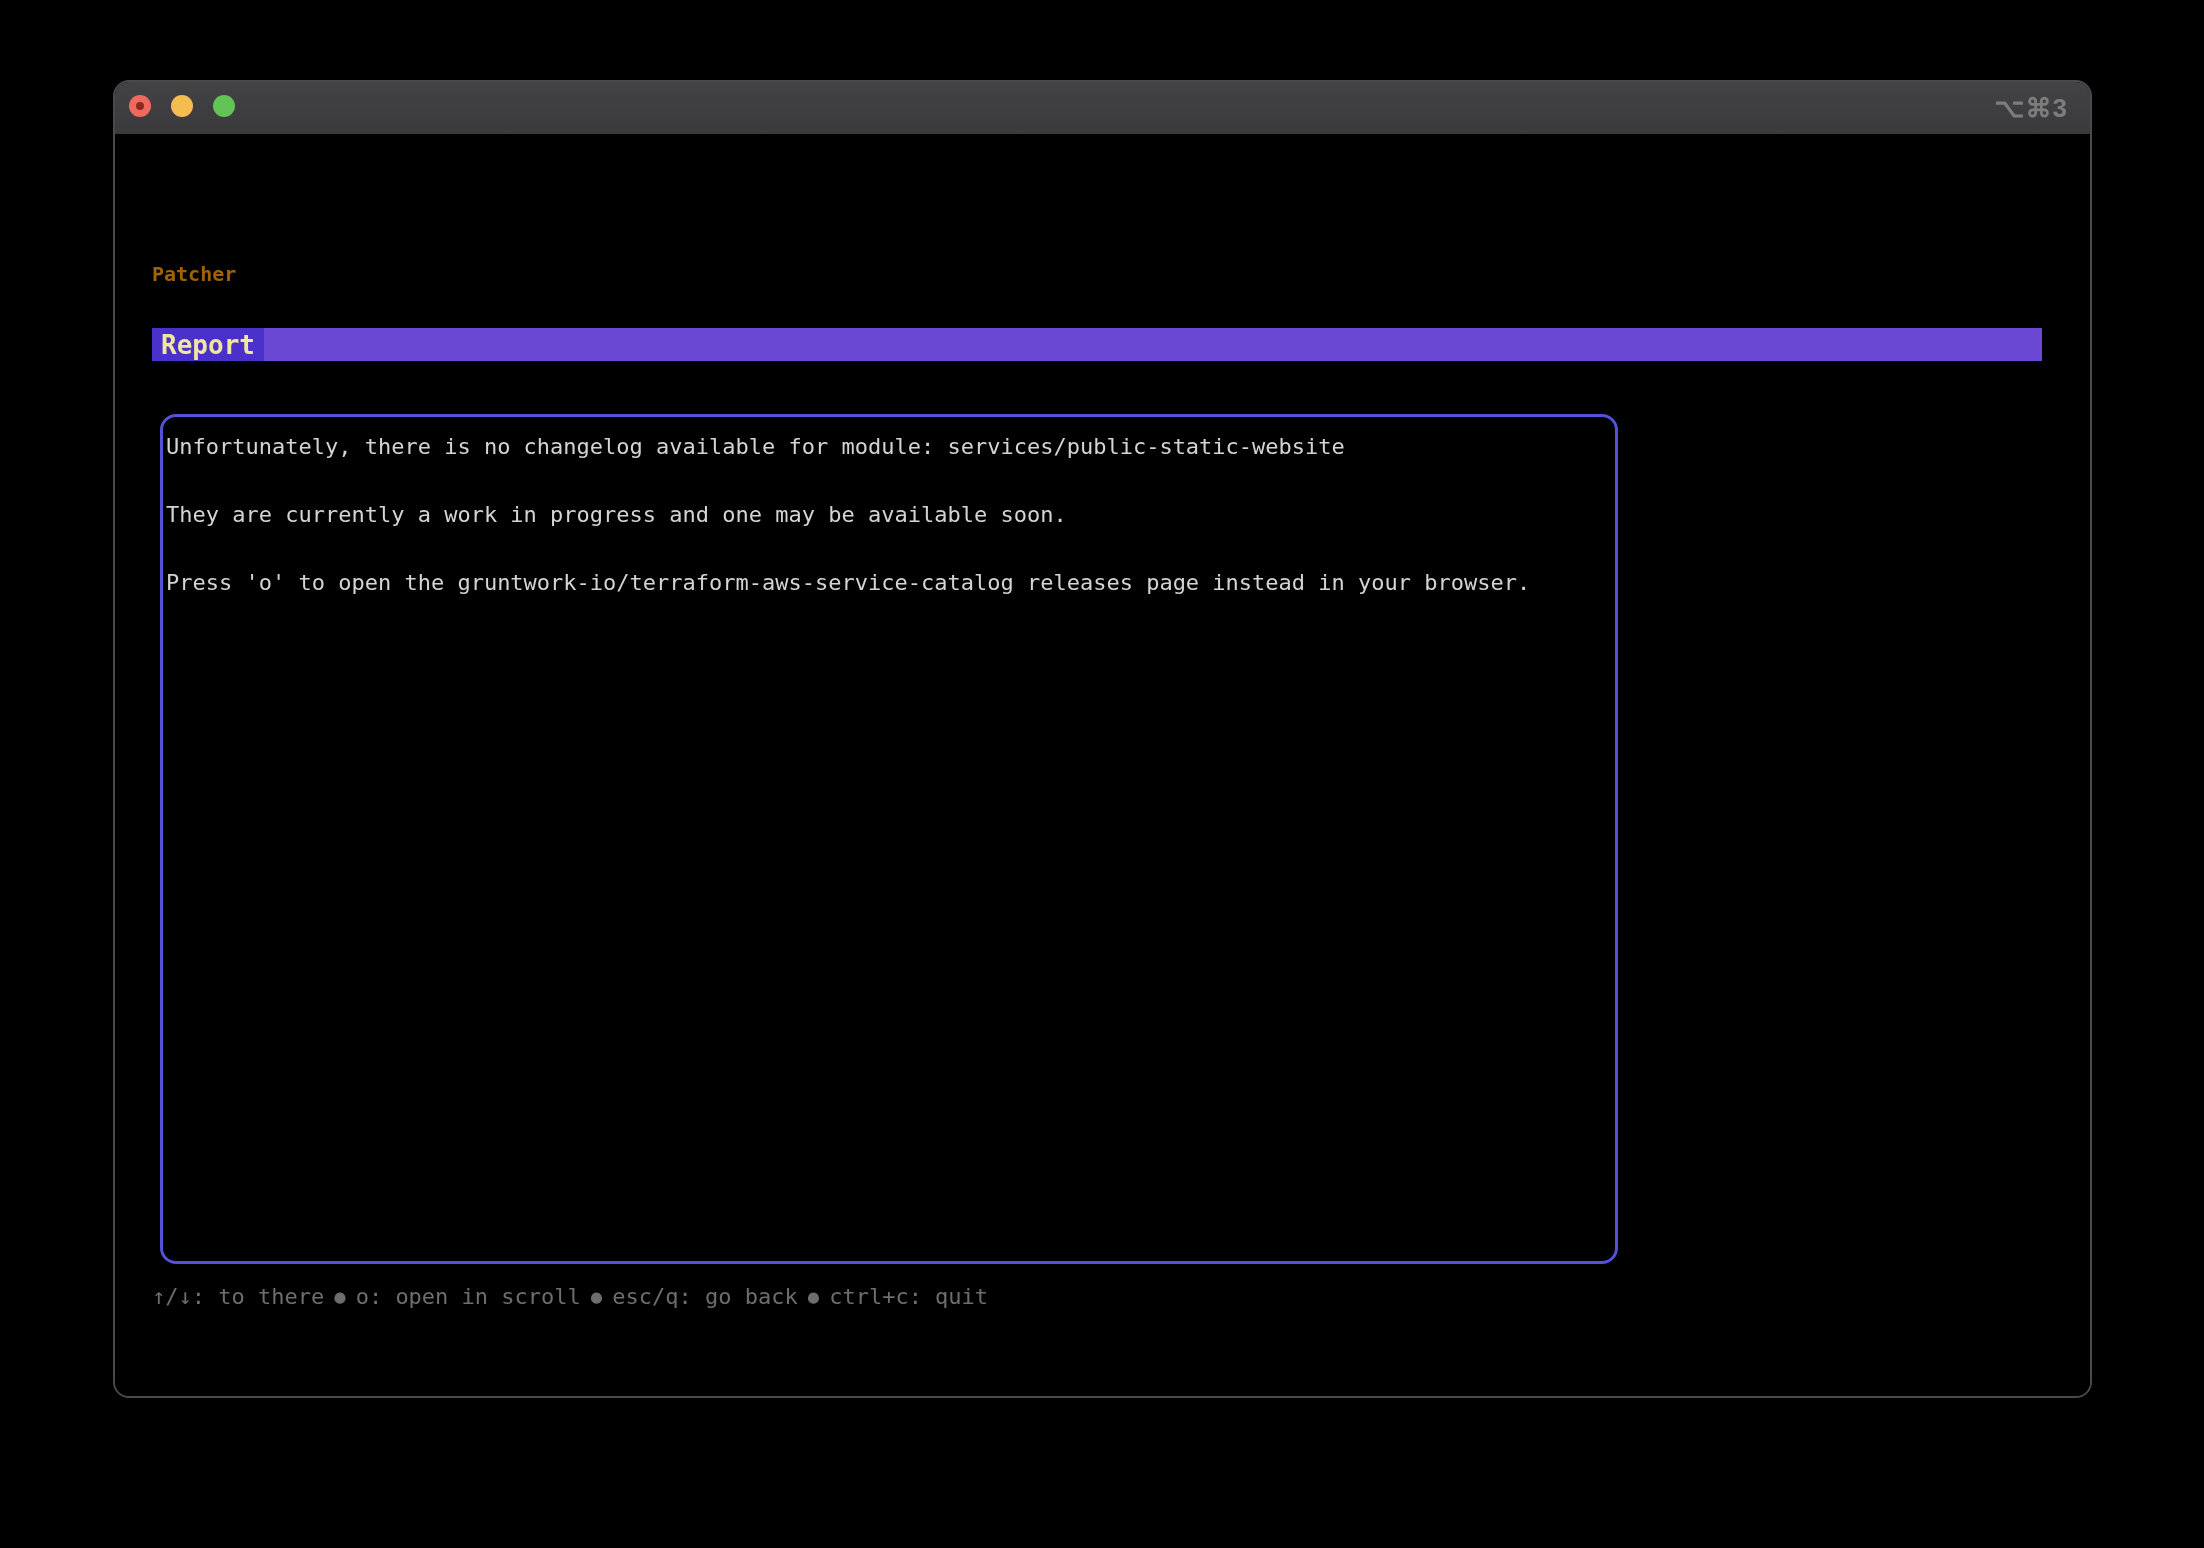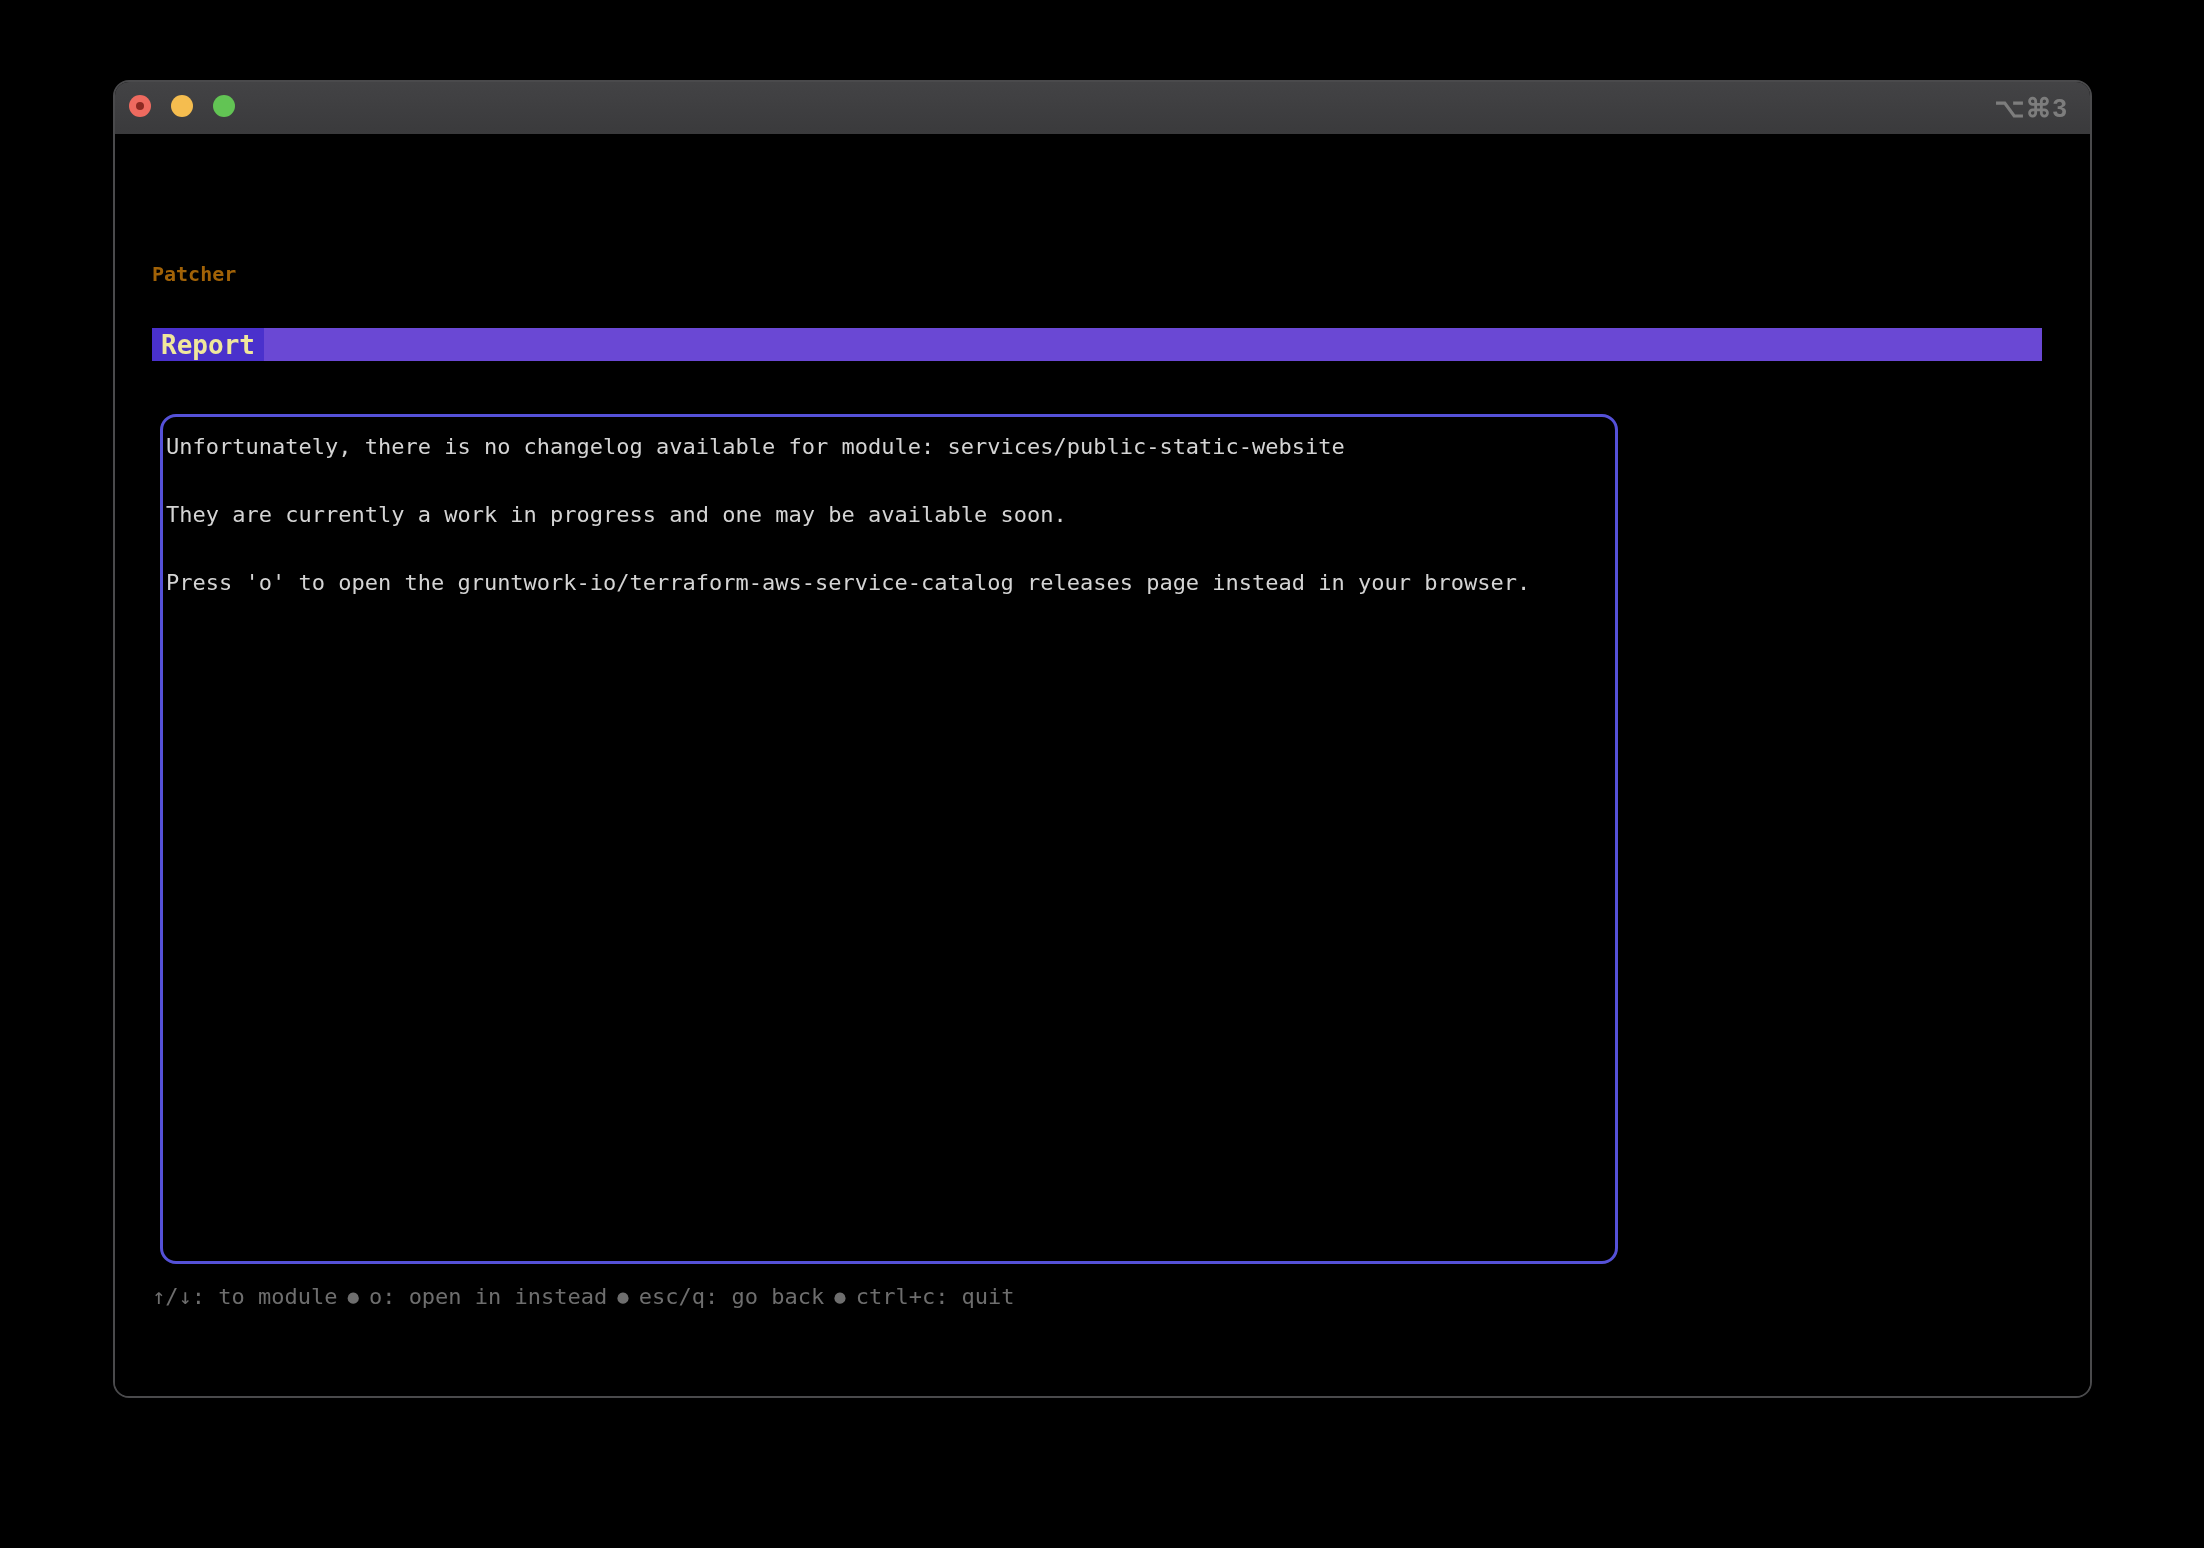--- a/index.html
+++ b/index.html
@@ -177,23 +177,23 @@
 
     <div class="report-box">
       <div class="report-line">Unfortunately, there is no changelog available for module: services/public-static-website</div>
       <div class="report-line"></div>
       <div class="report-line">They are currently a work in progress and one may be available soon.</div>
       <div class="report-line"></div>
       <div class="report-line">Press 'o' to open the gruntwork-io/terraform-aws-service-catalog releases page instead in your browser.</div>
     </div>
 
     <div class="help-bar">
-      <span class="help-item">↑/↓: to module</span>
+      <span class="help-item">↑/↓: to there</span>
       <span class="help-sep">●</span>
-      <span class="help-item">o: open in instead</span>
+      <span class="help-item">o: open in scroll</span>
       <span class="help-sep">●</span>
       <span class="help-item">esc/q: go back</span>
       <span class="help-sep">●</span>
       <span class="help-item">ctrl+c: quit</span>
     </div>
 
   </div>
 </div>
 
 </body></html>

